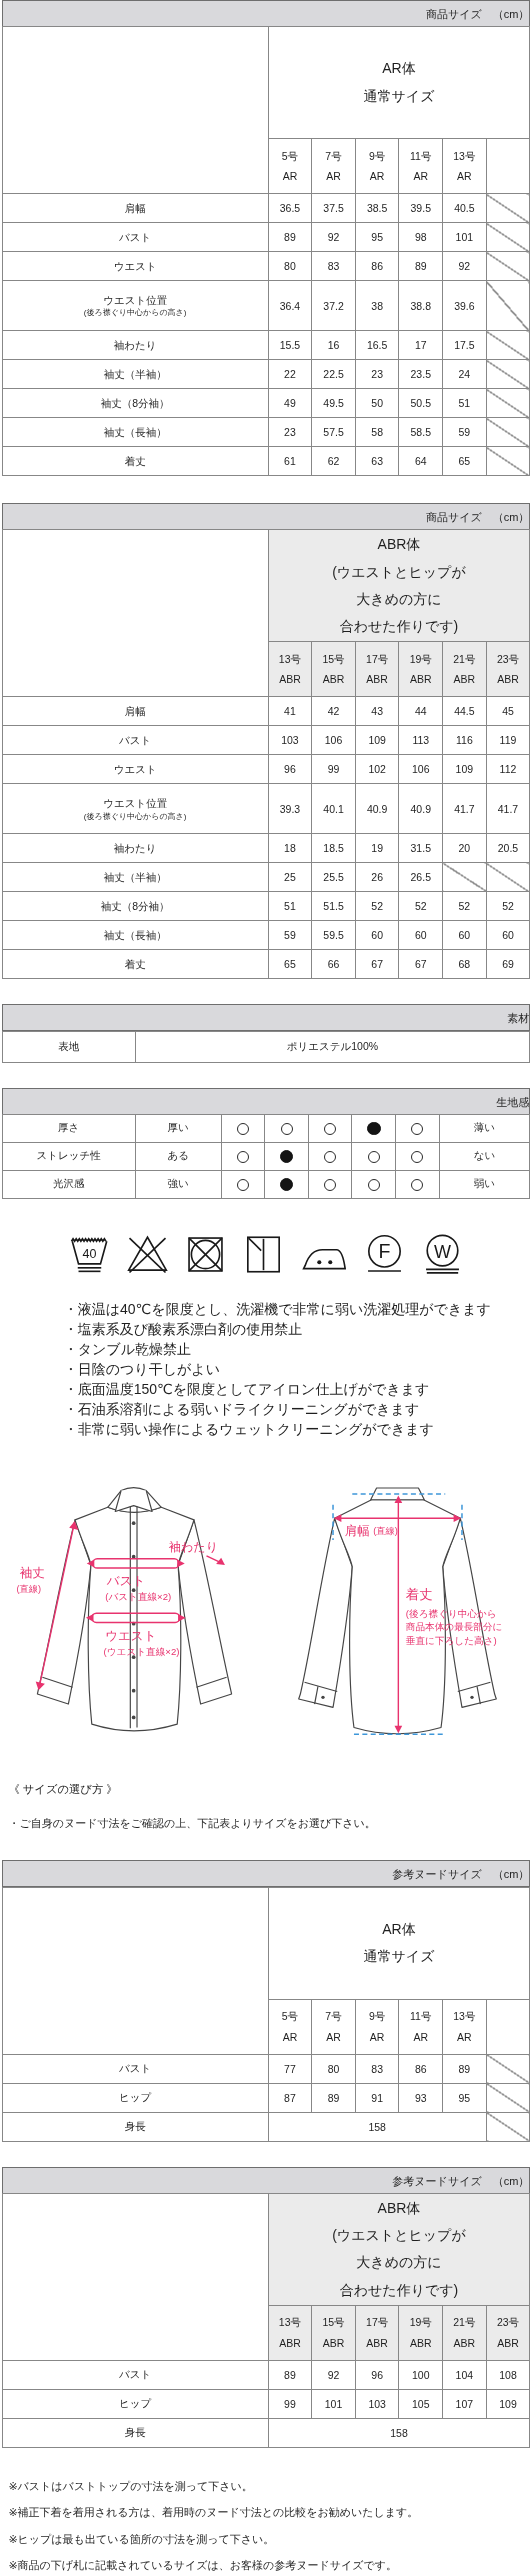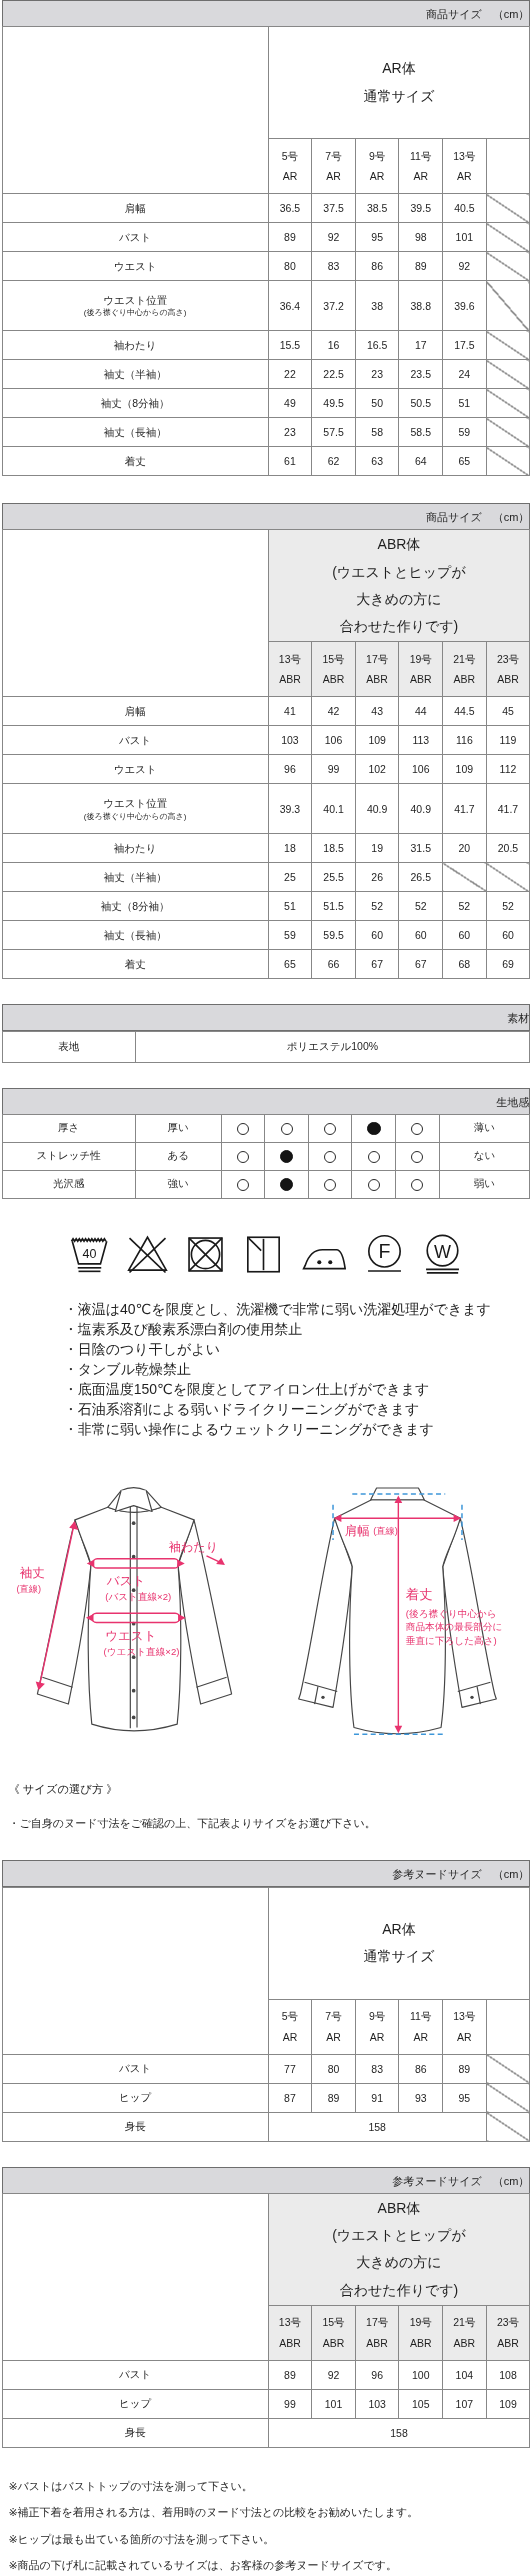--- a/index.html
+++ b/index.html
@@ -476,22 +476,22 @@
       <circle cx="30" cy="25" r="19.5"></circle>
       <line x1="9" y1="49" x2="51" y2="49"></line>
       <line x1="10" y1="53.5" x2="50" y2="53.5"></line>
       <text x="30" y="34" text-anchor="middle" font-size="23" stroke="none" fill="#191919">W</text>
     </svg>
   </div>
 
   <div class="care-notes">
       <div class="line">・液温は40℃を限度とし、洗濯機で非常に弱い洗濯処理ができます</div>
       <div class="line">・塩素系及び酸素系漂白剤の使用禁止</div>
+      <div class="line">・タンブル乾燥禁止</div>
       <div class="line">・日陰のつり干しがよい</div>
-      <div class="line">・タンブル乾燥禁止</div>
       <div class="line">・底面温度150℃を限度としてアイロン仕上げができます</div>
       <div class="line">・石油系溶剤による弱いドライクリーニングができます</div>
       <div class="line">・非常に弱い操作によるウェットクリーニングができます</div>
     </div>
 
   <div class="diagrams">
 
     <svg width="253" height="278" viewBox="0 0 302 332">
       <g fill="#ffffff" stroke="#454545" stroke-width="1.4" stroke-linejoin="round">
         <path d="M80,44 C64,108 48,196 35,252 L72,264 C84,206 94,150 99,98 Z"></path>

